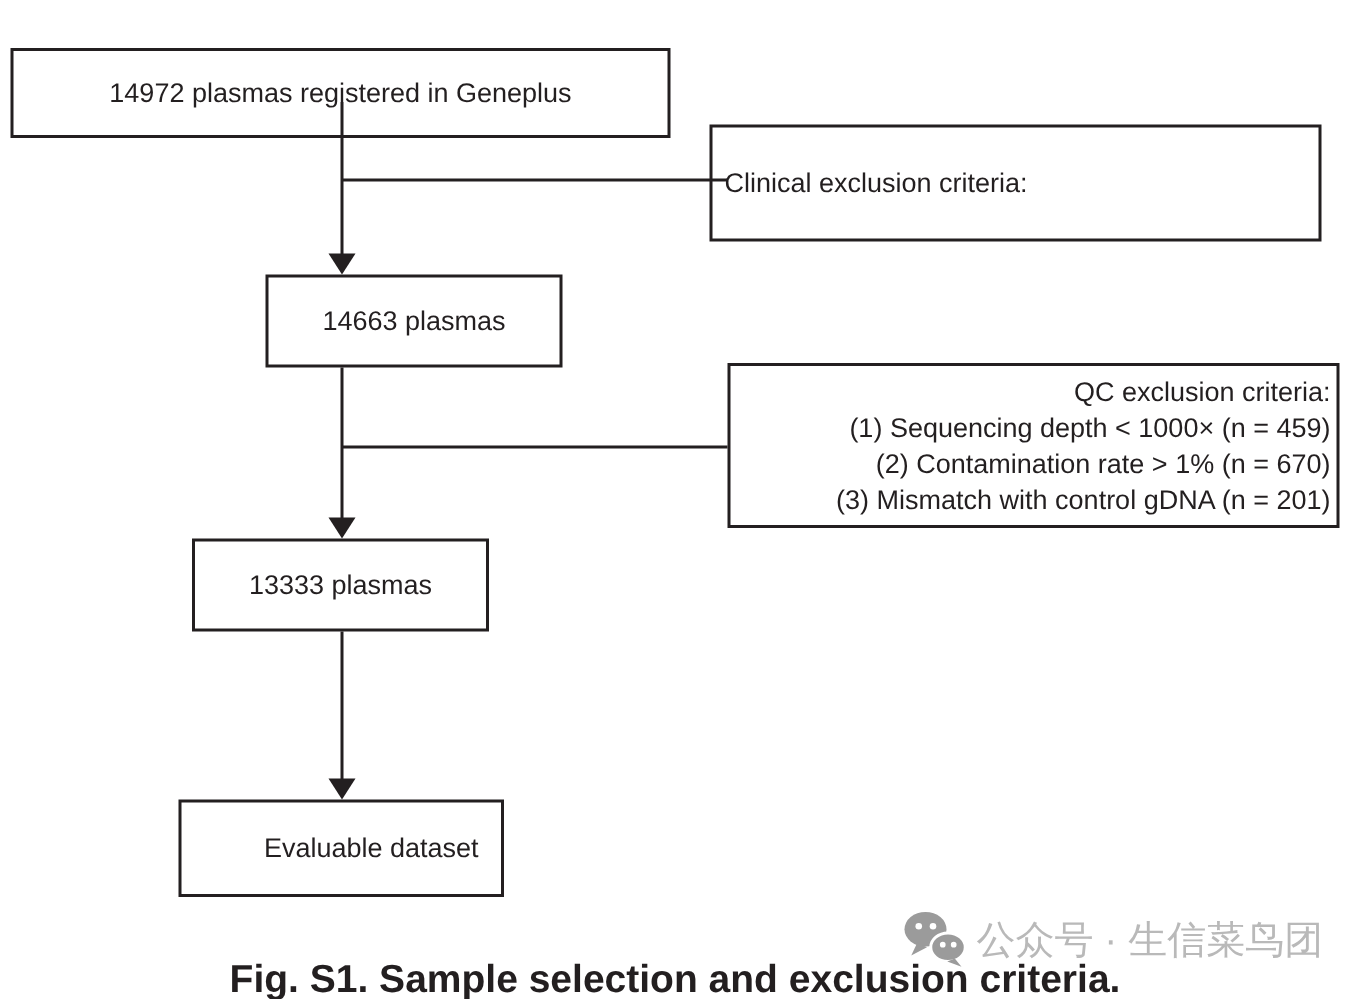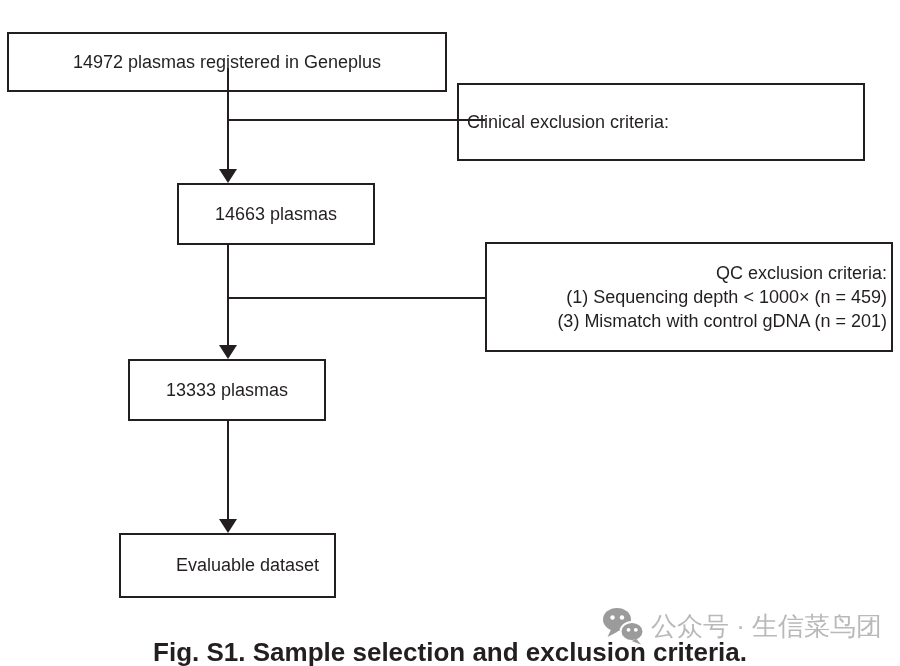--- a/index.html
+++ b/index.html
@@ -34,21 +34,21 @@
   .box-eval       { left: 119px; top: 533px; width: 217px; height: 65px; padding-left: 40px; }
   .box-side {
     flex-direction: column;
     align-items: flex-start;
     justify-content: center;
     text-align: left;
     padding-left: 8px;
     padding-right: 4px;
     line-height: 24px;
   }
-  .box-clinical { left: 457px; top: 83px;  width: 408px; height: 78px;  }
+  .box-clinical { left: 473px; top: 83px;  width: 408px; height: 78px;  }
   .box-qc       { left: 485px; top: 242px; width: 408px; height: 110px; align-items: flex-end; }
   .vline {
     position: absolute;
     width: 2px;
     background: var(--line, #231f20);
   }
   .v1 { left: 227px; top: 68px;  height: 102px; }
   .v2 { left: 227px; top: 245px; height: 101px; }
   .v3 { left: 227px; top: 421px; height: 99px;  }
   .hline {
@@ -119,20 +119,21 @@
     <span>Evaluable dataset</span>
   </div>
 
   <div class="box box-side box-clinical">
     <div>Clinical exclusion criteria:</div>
   </div>
 
   <div class="box box-side box-qc">
     <div>QC exclusion criteria:</div>
     <div>(1) Sequencing depth &lt; 1000× (n = 459)</div>
+    <div>(2) Contamination rate &gt; 1% (n = 670)</div>
     <div>(3) Mismatch with control gDNA (n = 201)</div>
   </div>
 
   <div class="vline v1"></div>
   <div class="hline h1"></div>
   <div class="arrowhead a1"></div>
 
   <div class="vline v2"></div>
   <div class="hline h2"></div>
   <div class="arrowhead a2"></div>

